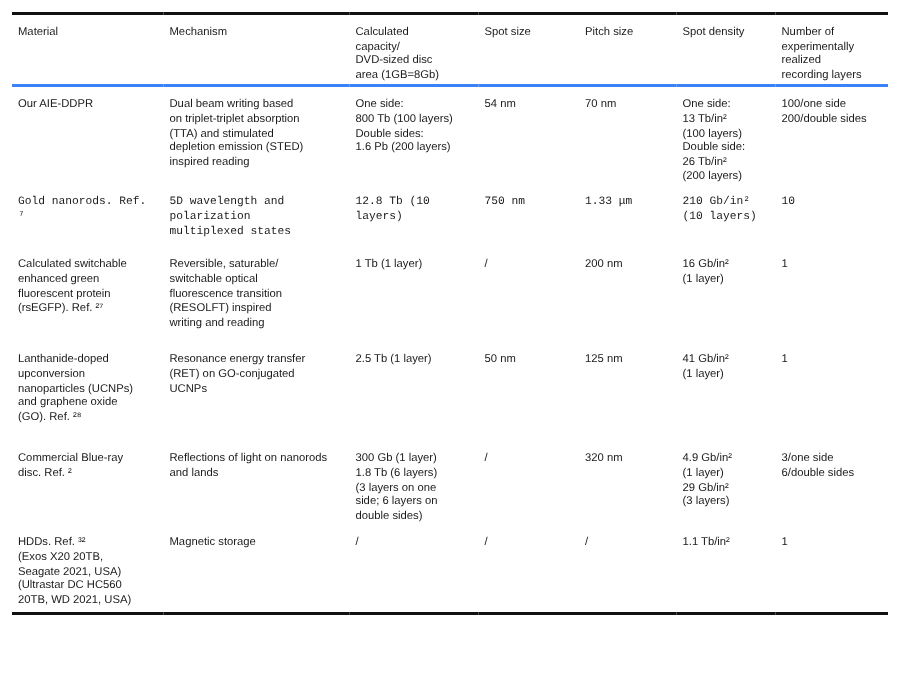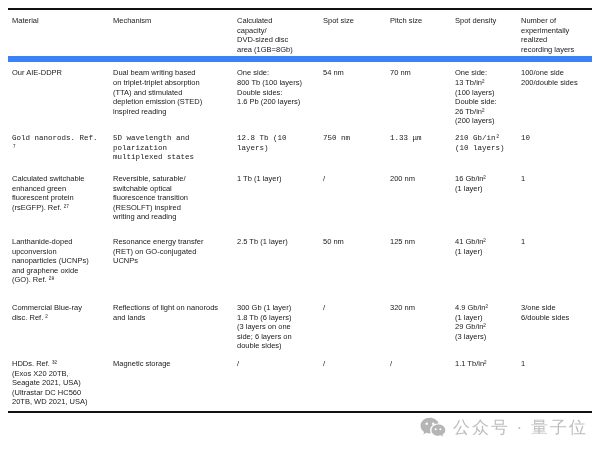--- a/index.html
+++ b/index.html
@@ -14,21 +14,21 @@
 
   table.cmp {
     position: absolute;
     left: 8px; top: 8px;
     width: 584px;
     border-collapse: collapse;
     table-layout: fixed;
     border-top: 2px solid #111;
     border-bottom: 2px solid #111;
   }
-  thead tr { border-bottom: 6px solid #3b82f6; height: 42px; }
+  thead tr { border-bottom: 2px solid #3b82f6; height: 42px; }
   th, td {
     font-size: 7.5px;
     line-height: 9.6px;
     font-weight: normal;
     text-align: left;
     vertical-align: top;
     padding: 6px 6px 2px 4px;
     white-space: pre-line;
     overflow: hidden;
   }
@@ -182,29 +182,14 @@
           <td>Magnetic storage</td>
           <td>/</td>
           <td>/</td>
           <td>/</td>
           <td>1.1 Tb/in²</td>
           <td>1</td>
         </tr>
       </tbody>
   </table>
 
-  <div class="watermark">
-    <svg width="26" height="22" viewBox="0 0 36 30" aria-hidden="true">
-      <g fill="#b5b5b5">
-        <path d="M13.8 0.8C6.6 0.8 0.8 5.7 0.8 11.8c0 3.5 1.9 6.6 4.9 8.6l-1.2 3.5 4.1-2.2c1.6 0.5 3.4 0.8 5.2 0.8 0.4 0 0.8 0 1.2-0.1-0.6-1.4-1-2.9-1-4.5 0-5 4.7-9.1 10.4-9.1 0.5 0 1 0 1.5 0.1C24.5 4.1 19.6 0.8 13.8 0.8z"></path>
-        <path d="M25 10.3c-5 0-9.1 3.4-9.1 7.7s4.1 7.7 9.1 7.7c1.3 0 2.6-0.2 3.7-0.6l3.4 1.8-1-2.9c2.4-1.4 3.9-3.6 3.9-6 0-4.3-4-7.7-9-7.7z"></path>
-      </g>
-      <g fill="#ffffff">
-        <circle cx="9.3" cy="9" r="1.7"></circle>
-        <circle cx="18.3" cy="9" r="1.7"></circle>
-        <circle cx="21.7" cy="16.6" r="1.4"></circle>
-        <circle cx="28.2" cy="16.6" r="1.4"></circle>
-      </g>
-    </svg>
-    <span>公众号 · 量子位</span>
-  </div>
 
 </div>
 
 </body></html>

